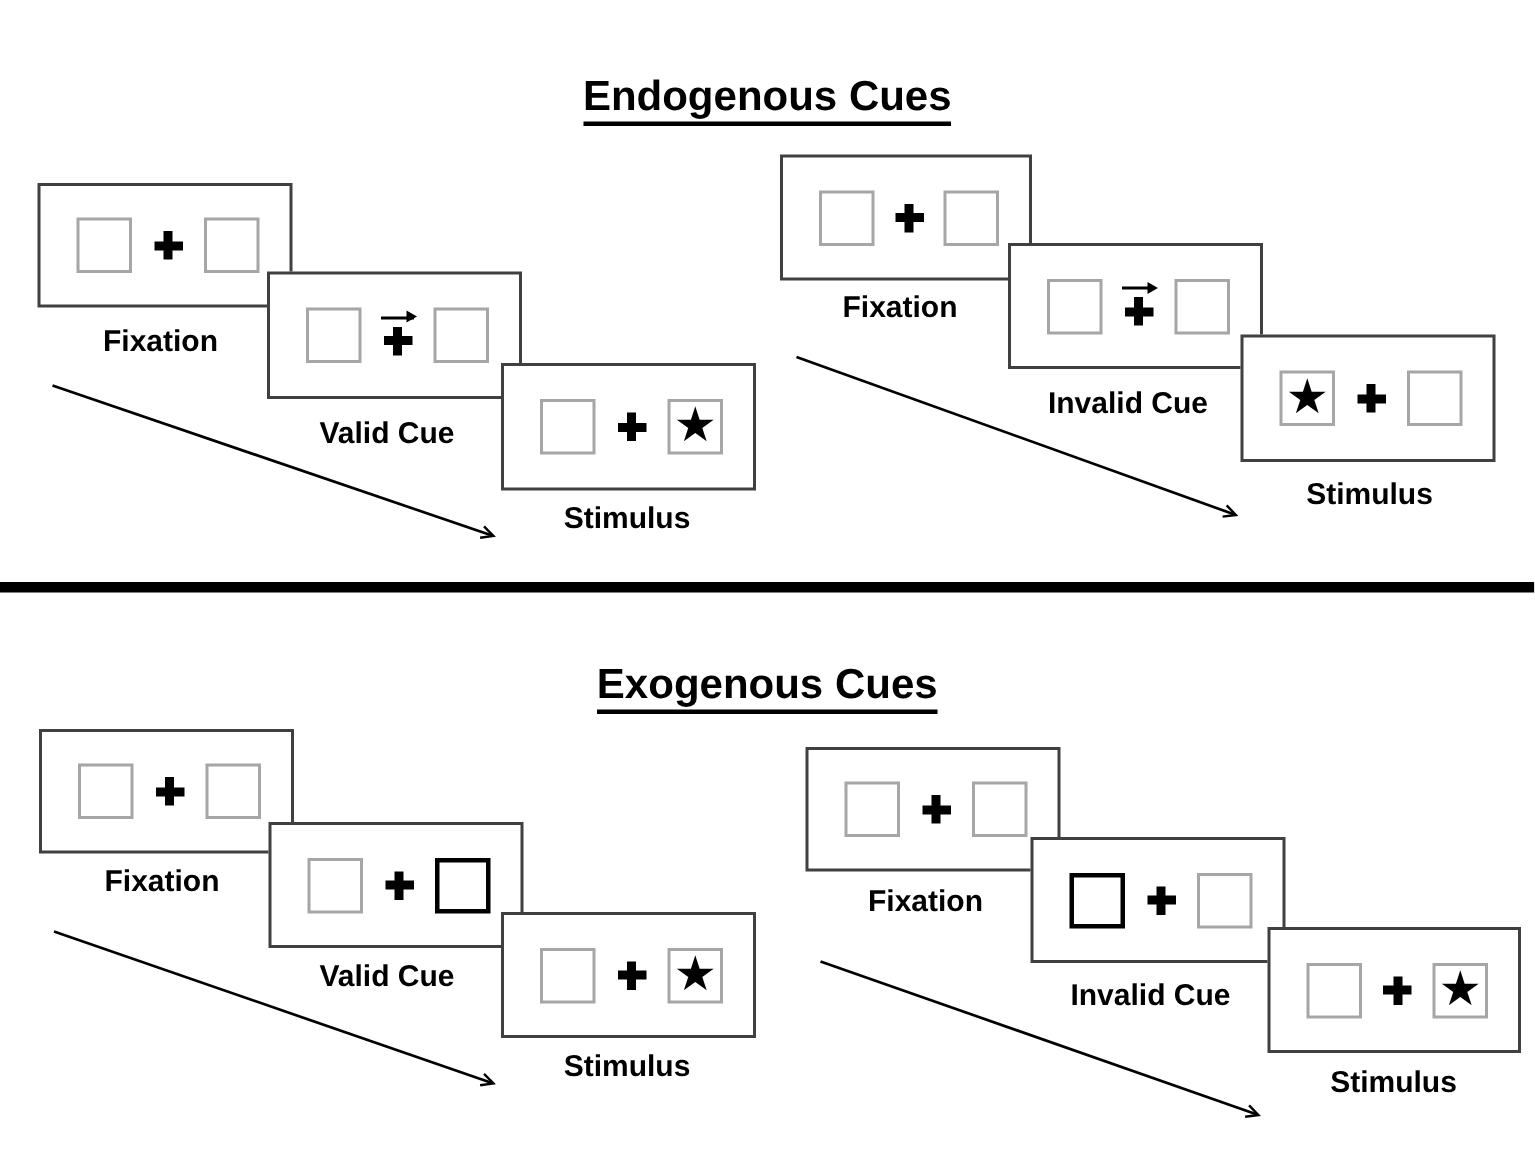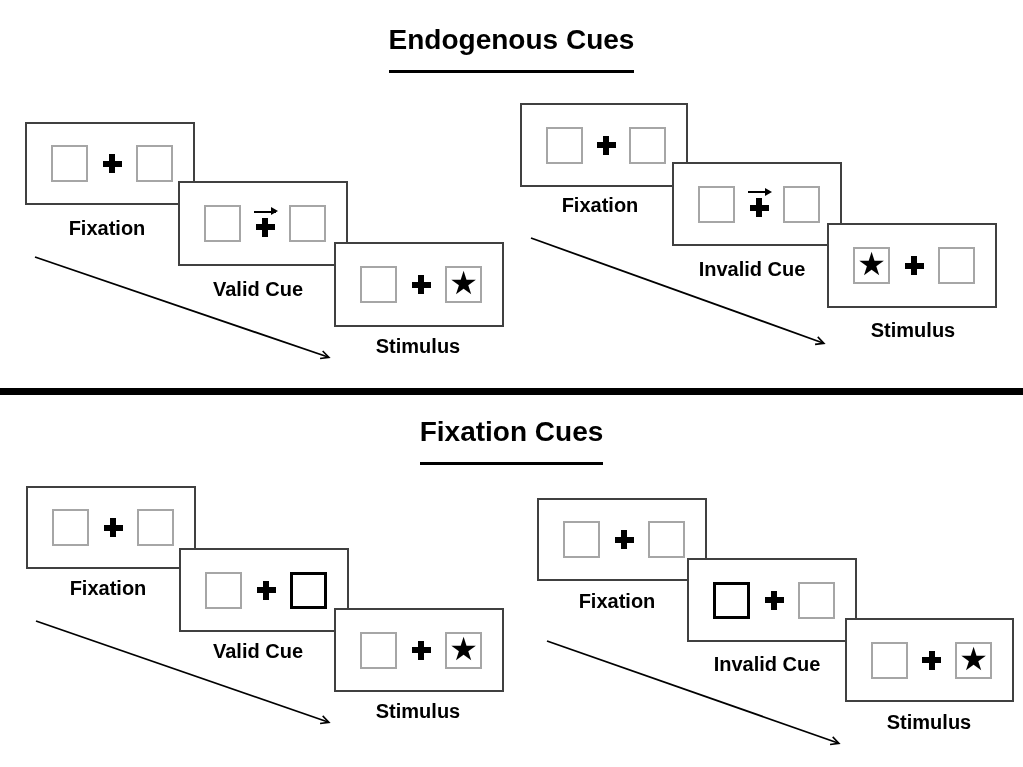--- a/index.html
+++ b/index.html
@@ -5,21 +5,21 @@
   html,body{margin:0;padding:0;background:#fff;}
   .canvas{
     position:relative;width:1023px;height:767px;background:var(--bg,#fff);
     font-family:"Liberation Sans",sans-serif;overflow:hidden;
   }
   .arrow-layer{position:absolute;left:0;top:0;pointer-events:none;}
   .sec-title{
     position:absolute;left:0;right:0;text-align:center;margin:0;
     font-size:28px;font-weight:bold;color:var(--ink,#000);
   }
-  .sec-title .u{display:inline-block;border-bottom:3px solid var(--ink,#000);padding-bottom:14px;}
+  .sec-title .u{display:inline-block;border-bottom:3px solid var(--ink,#000);padding-bottom:1px;margin-top:24px;}
   .divider{position:absolute;left:0;width:1023px;height:7px;background:var(--ink,#000);}
   .panel{
     position:absolute;background:#fff;border:2px solid var(--panel-border,#404040);
     box-sizing:border-box;display:flex;align-items:center;justify-content:space-between;
     padding:0 20px 0 24px;
   }
   .sq{
     width:37px;height:37px;box-sizing:border-box;border:2px solid var(--square-border,#a6a6a6);
     background:#fff;display:flex;align-items:center;justify-content:center;flex:0 0 auto;
   }
@@ -113,21 +113,21 @@
       </span>
     <span class="center">
         <span class="plus"></span>
       </span>
     <span class="sq"></span>
   </div>
   <div class="plabel" style="left:828px;top:319px;">Stimulus</div>
 
   <div class="divider" style="top:388px;"></div>
 
-  <h1 class="sec-title" style="top:416px;"><span class="u">Fixation Cues</span></h1>
+  <h1 class="sec-title" style="top:416px;"><span class="u">Exogenous Cues</span></h1>
 
   <div class="panel" style="left:26px;top:486px;width:170px;height:83px;">
     <span class="sq"></span>
     <span class="center">
         <span class="plus"></span>
       </span>
     <span class="sq"></span>
   </div>
   <div class="plabel" style="left:23px;top:577px;">Fixation</div>
 

